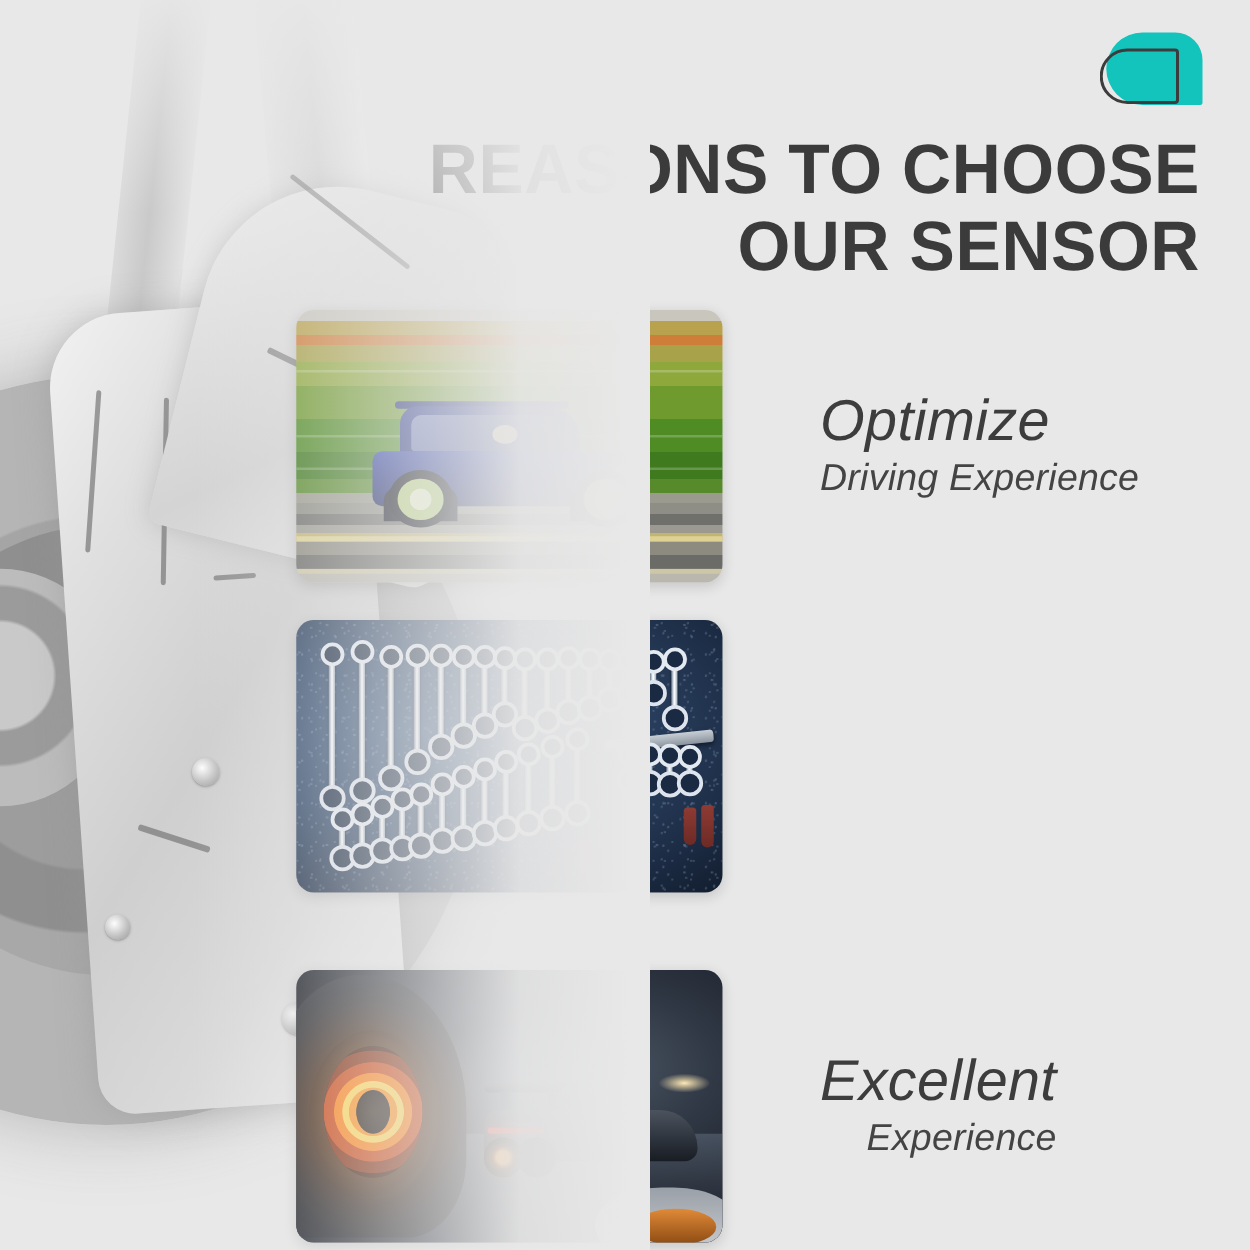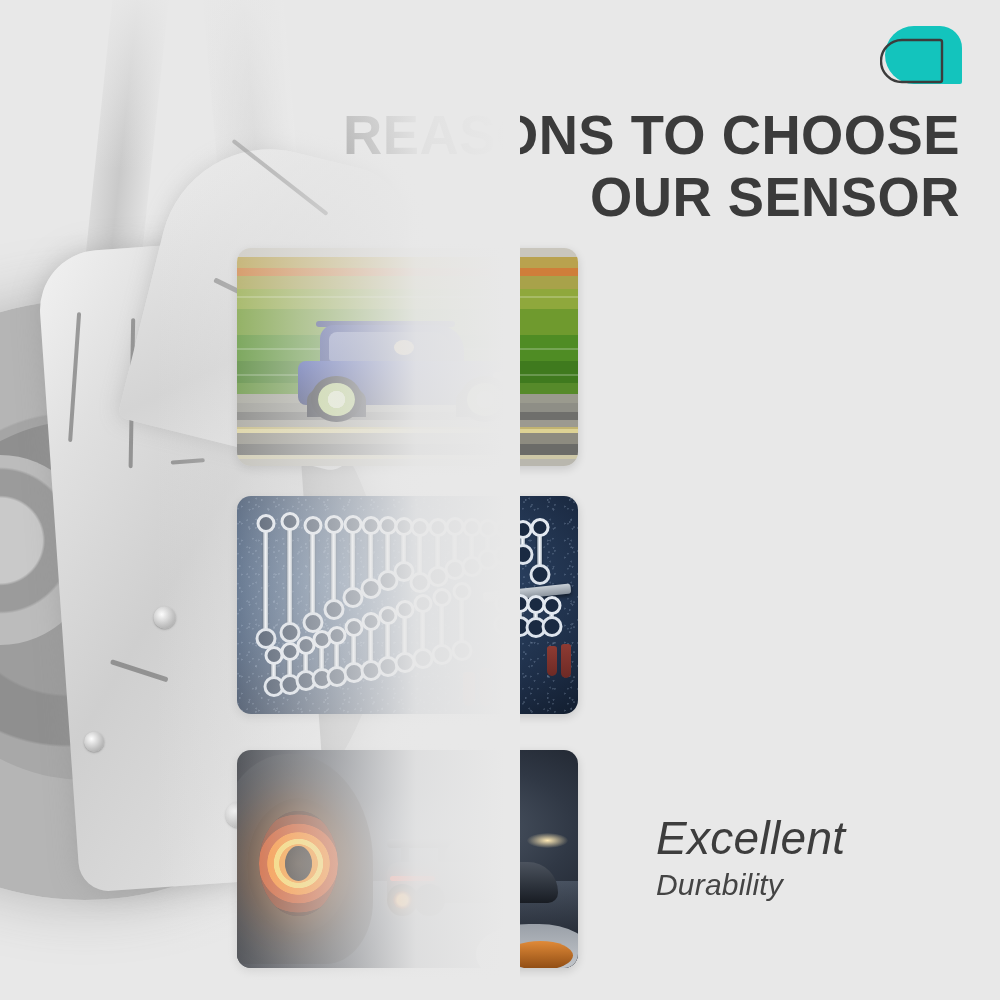--- a/index.html
+++ b/index.html
@@ -234,20 +234,24 @@
         <div class="arch r"></div>
         <div class="arch f"></div>
         <div class="wheel rear">
             <div class="rim"></div>
           </div>
         <div class="wheel front">
             <div class="rim"></div>
           </div>
       </div>
     </div>
+    <div class="label">
+      <div class="big">Optimize</div>
+      <div class="small">Driving Experience</div>
+    </div>
   </div>
 
   <div class="row" style="top:496px;">
     <div class="card p2">
       <div class="grain"></div>
 
       <div class="wr" style="left:26px;top:24px;height:122px;"></div>
       <div class="wr" style="left:50px;top:22px;height:118px;"></div>
       <div class="wr" style="left:73px;top:26px;height:104px;"></div>
       <div class="wr" style="left:94px;top:25px;height:92px;"></div>
@@ -284,21 +288,21 @@
       <div class="wr" style="left:312px;top:106px;height:28px;"></div>
 
       <div class="tool-red" style="left:226px;top:176px;width:12px;height:34px;"></div>
       <div class="tool-red" style="left:243px;top:172px;width:12px;height:38px;"></div>
       <div class="tool-red" style="left:260px;top:178px;width:11px;height:32px;"></div>
       <div class="tool-red" style="left:310px;top:150px;width:10px;height:30px;"></div>
       <div class="tool-red" style="left:324px;top:148px;width:10px;height:34px;"></div>
     </div>
   </div>
 
-  <div class="row" style="top:750px;">
+  <div class="row" style="top:776px;text-align:right;">
     <div class="card p3">
       <div class="mist"></div>
       <div class="floor"></div>
       <div class="car3">
         <div class="wing"></div>
         <div class="wing-s"></div>
         <div class="wing-s2"></div>
         <div class="cab"></div>
         <div class="b"></div>
         <div class="tl"></div>
@@ -306,17 +310,17 @@
         <div class="w b"></div>
       </div>
       <div class="lamp"></div>
       <div class="fender"></div>
       <div class="tire"></div>
       <div class="glow"></div>
       <div class="blob"></div>
     </div>
     <div class="label">
       <div class="big">Excellent</div>
-      <div class="small">Durability</div>
+      <div class="small">Experience</div>
     </div>
   </div>
 
 </div>
 
 </body></html>

